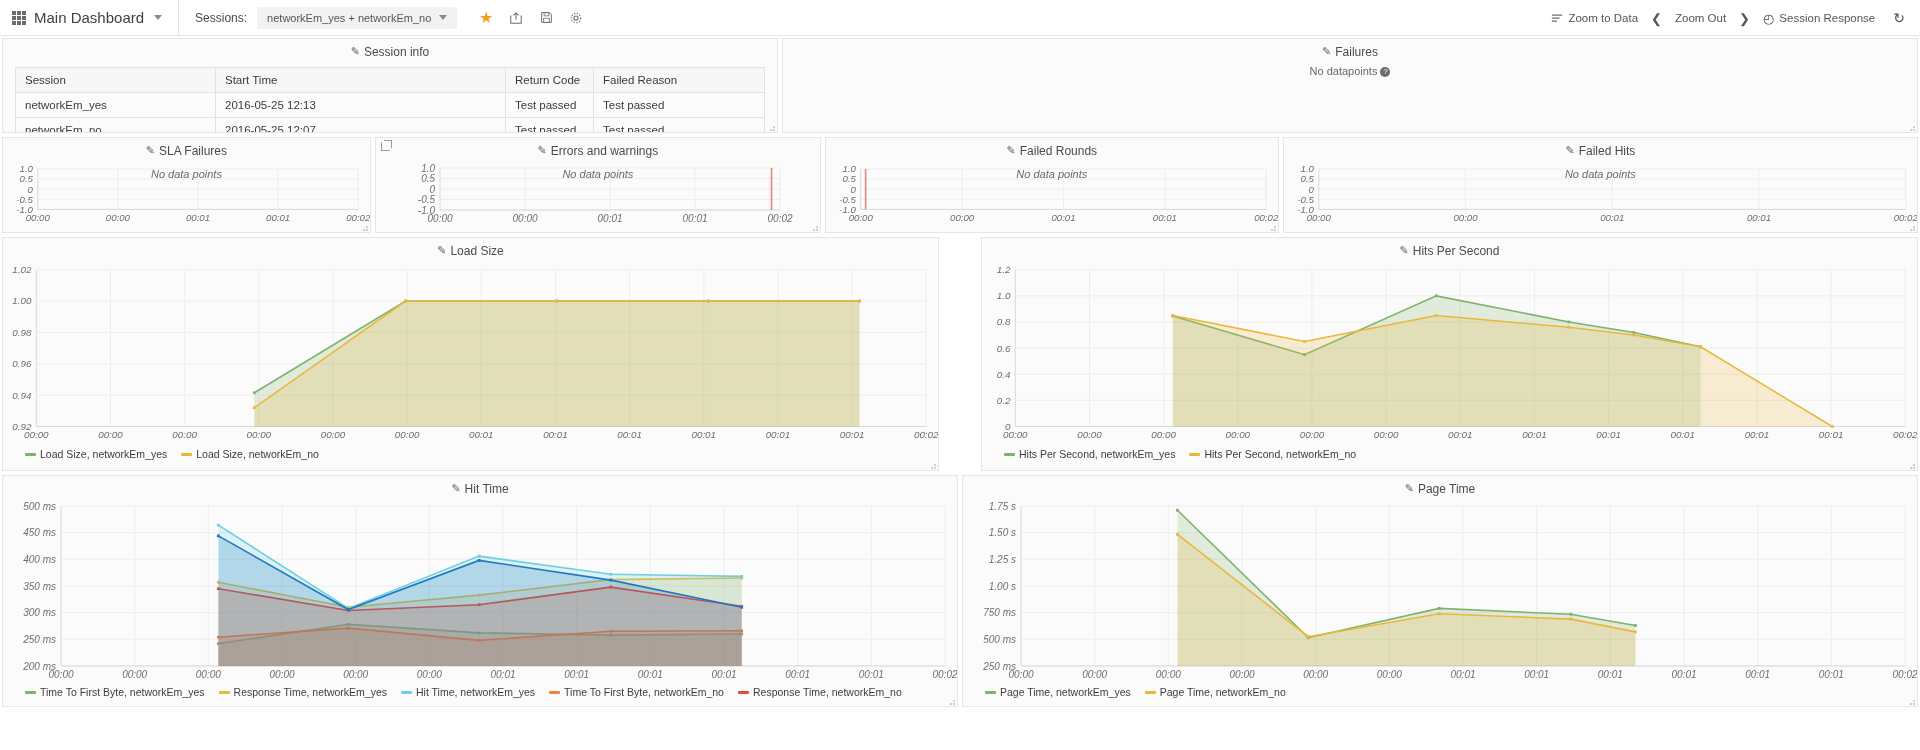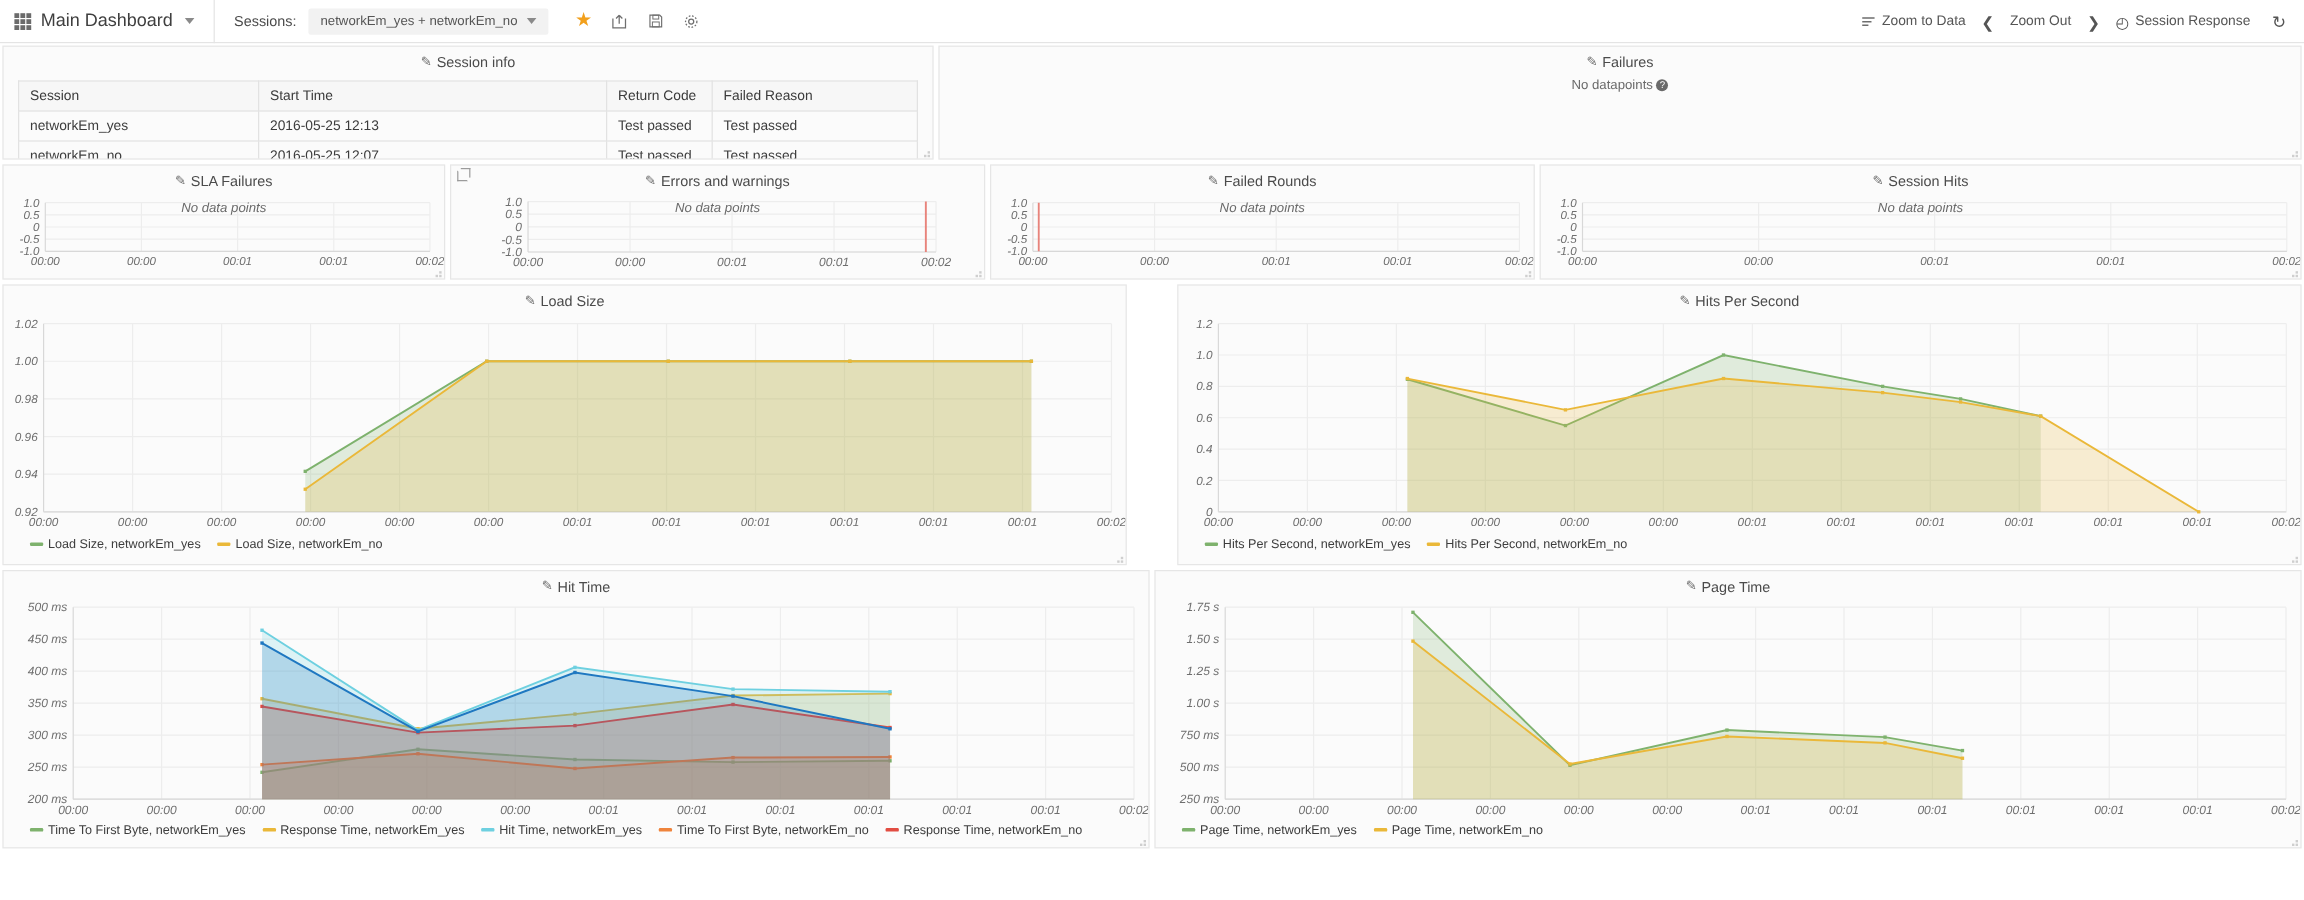--- a/index.html
+++ b/index.html
@@ -376,21 +376,21 @@
       </div>
     <span class="resize-grip">
         <i style="right:0;bottom:0"></i>
         <i style="right:3px;bottom:0"></i>
         <i style="right:0;bottom:3px"></i>
       </span>
   </div>
 
   <div class="panel" style="width:658px;height:96px;">
     <div class="panel-title">
-      <span class="pencil">✎</span><span>Session Hits</span>
+      <span class="pencil">✎</span><span>Failed Hits</span>
     </div>
     <div class="chart-wrap">
         <svg width="656" height="68" viewBox="0 0 656 68">
           <line x1="36" y1="8" x2="644" y2="8" stroke="#ededed" stroke-width="1"></line>
           <text x="31" y="11.5" text-anchor="end" class="tick">1.0</text>
           <line x1="36" y1="18.5" x2="644" y2="18.5" stroke="#ededed" stroke-width="1"></line>
           <text x="31" y="22" text-anchor="end" class="tick">0.5</text>
           <line x1="36" y1="29" x2="644" y2="29" stroke="#ededed" stroke-width="1"></line>
           <text x="31" y="32.5" text-anchor="end" class="tick">0</text>
           <line x1="36" y1="39.5" x2="644" y2="39.5" stroke="#ededed" stroke-width="1"></line>

